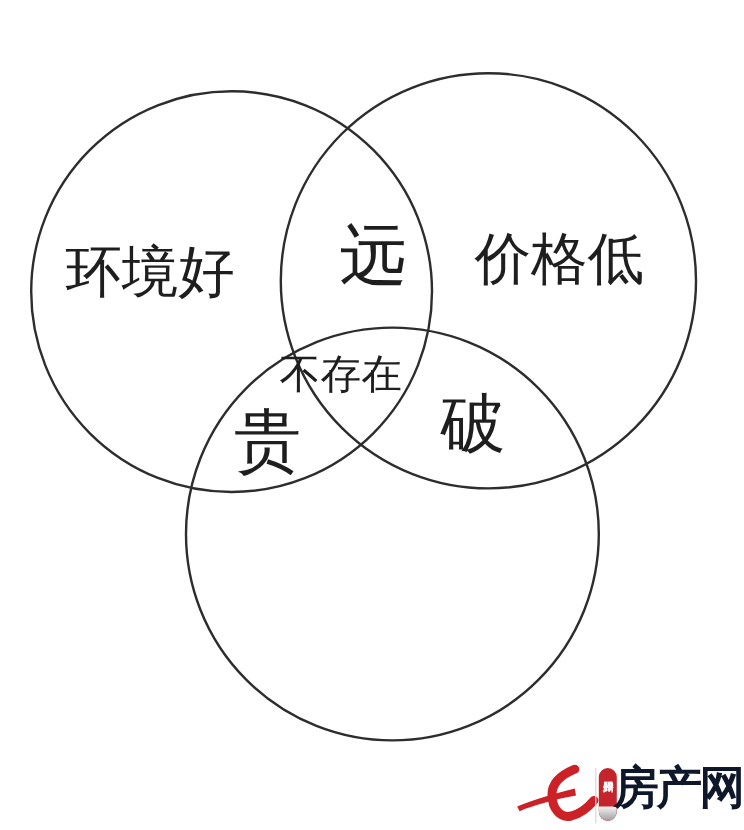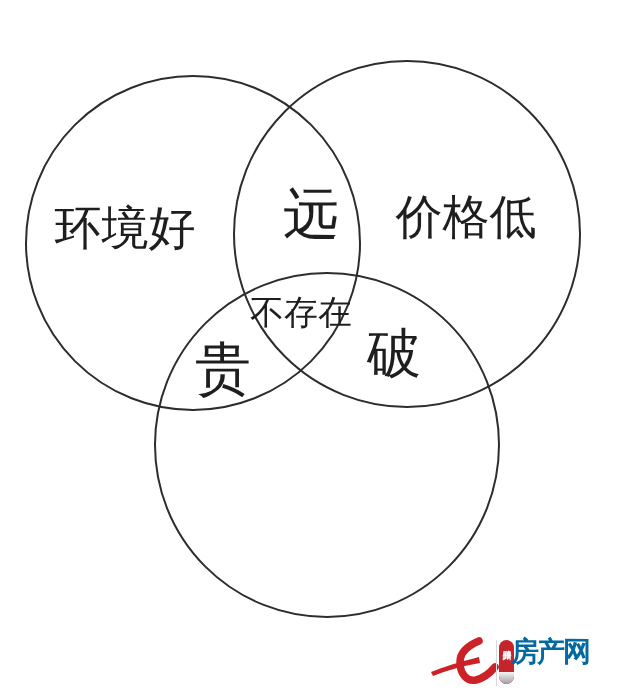--- a/index.html
+++ b/index.html
@@ -35,21 +35,21 @@
     white-space: nowrap;
     line-height: 1;
     font-family: "Liberation Serif", "DejaVu Serif", serif;
   }
   .label-env      { left: 125px; top: 228px; font-size: 47px; }
   .label-price    { left: 466px; top: 217px; font-size: 47px; }
   .label-amenity  { left: 318px; top: 481px; font-size: 47px; }
   .label-far      { left: 311px; top: 214px; font-size: 56px; }
   .label-expensive{ left: 223px; top: 369px; font-size: 56px; }
   .label-shabby   { left: 394px; top: 354px; font-size: 54px; }
-  .label-notexist { left: 301px; top: 313px; font-size: 34px; }
+  .label-notexist { left: 284px; top: 313px; font-size: 34px; }
 
   
   .wm-logo {
     position: absolute;
     left: 429px;
     top: 636px;
     width: 70px;
     height: 56px;
   }
   .wm-divider {
@@ -90,24 +90,24 @@
     font-size: 9px;
     line-height: 1;
     letter-spacing: 1px;
     font-weight: bold;
     font-family: "Liberation Sans", "DejaVu Sans", sans-serif;
   }
   .wm-name {
     position: absolute;
     left: 511px;
     top: 638px;
-    font-size: 28px;
+    font-size: 38px;
     line-height: 1;
     font-weight: bold;
-    color: #0369a1;
+    color: #0f172a;
     letter-spacing: -2px;
     white-space: nowrap;
     font-family: "Liberation Sans", "DejaVu Sans", sans-serif;
   }
   .wm-url {
     position: absolute;
     left: 513px;
     top: 700px;
     font-size: 10.5px;
     line-height: 1;

